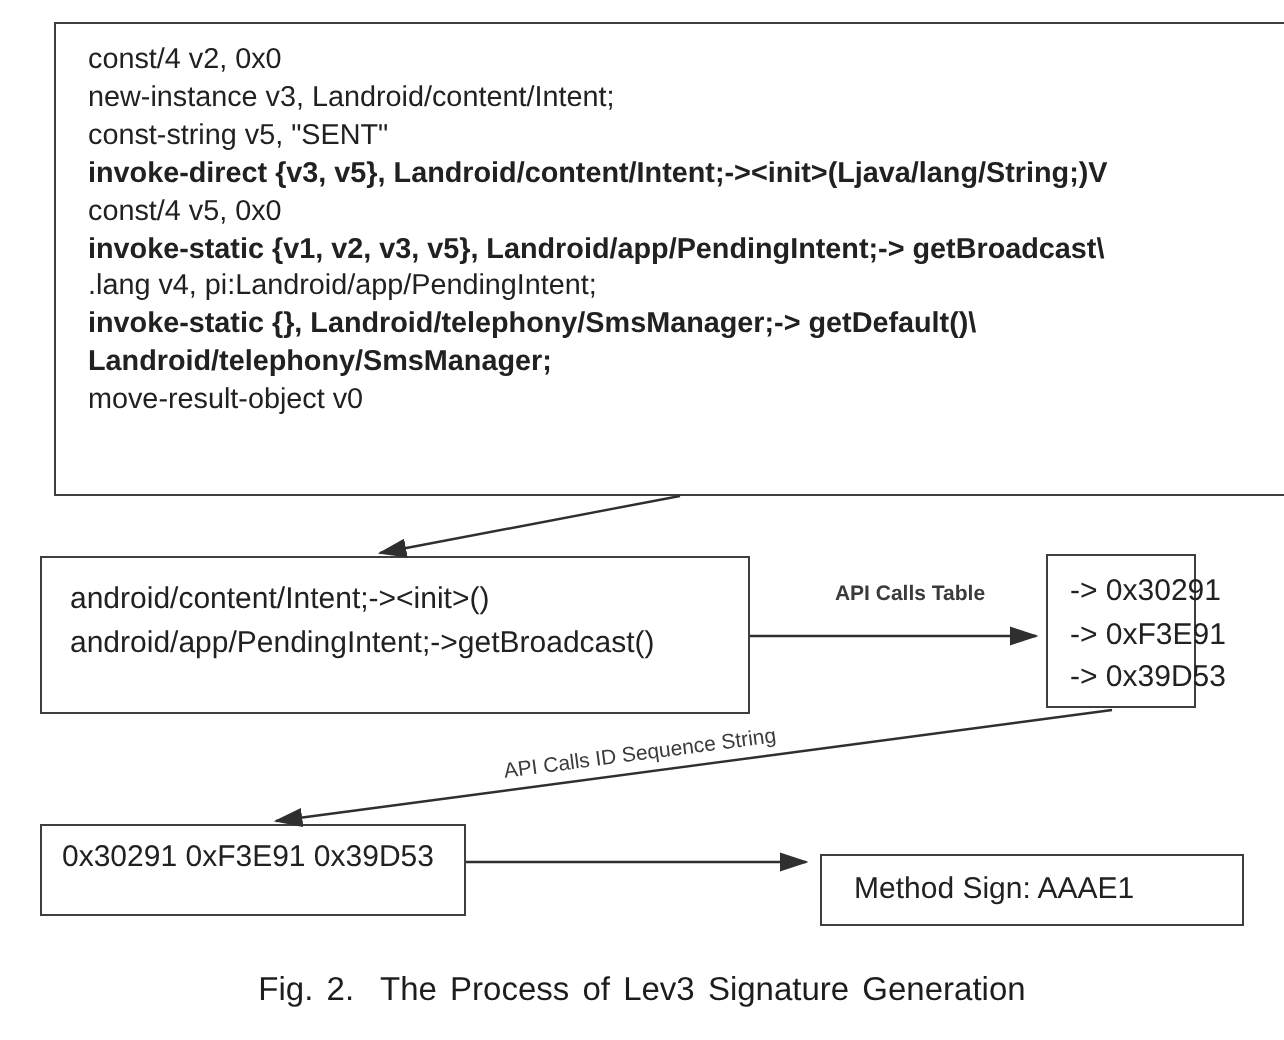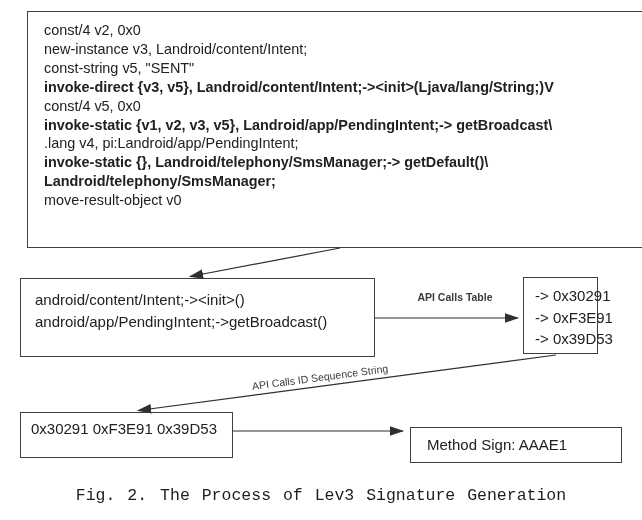--- a/index.html
+++ b/index.html
@@ -69,21 +69,21 @@
   }
   #arrow-layer {
     position: absolute;
     left: 0; top: 0; width: 642px; height: 520px;
     pointer-events: none;
   }
   #caption {
     position: absolute;
     left: 0; top: 486px; width: 642px;
     text-align: center;
-    font-family: Liberation Mono, monospace;
+    font-family: Liberation Sans, sans-serif;
     font-size: 16.5px;
     color: #1d1d1d;
     word-spacing: 2px;
   }
   #caption .caption-title { margin-left: 13px; }
 </style>
 </head>
 <body>
 
 <div id="canvas">

